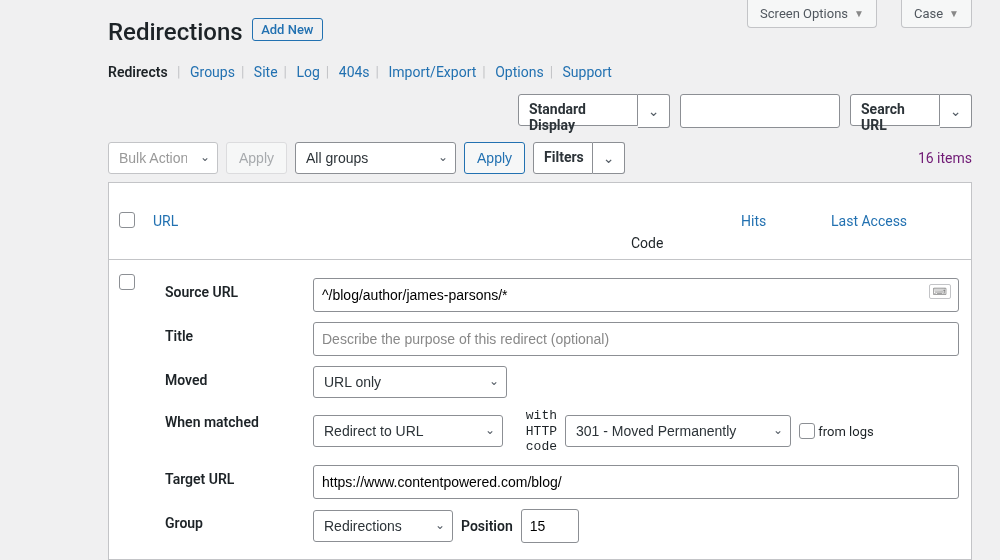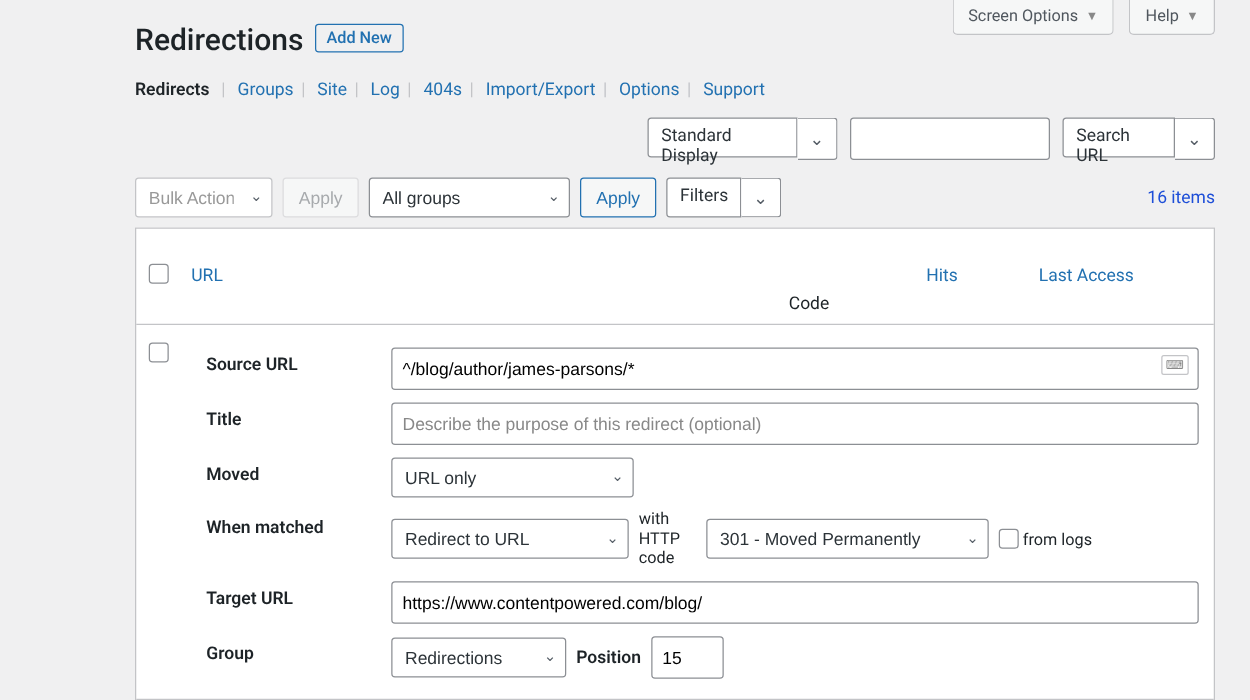--- a/index.html
+++ b/index.html
@@ -1,39 +1,39 @@
 <!DOCTYPE html>
 <html><head>
 <meta charset="utf-8">
 <style>
   * { box-sizing: border-box; margin: 0; padding: 0; }
   body { font-family: -apple-system, BlinkMacSystemFont, "Segoe UI", Roboto, sans-serif; background:#f0f0f1; color:#1d2327; font-size:14px; }
   .wrap { width:1000px; height:560px; padding:0 28px 0 108px; position:relative; }
-  .top-tabs { position:absolute; top:0; right:28px; display:flex; gap:12px; }
+  .top-tabs { position:absolute; top:0; right:28px; display:flex; gap:24px; }
   .tab-btn { background:#f6f7f7; border:1px solid #c3c4c7; border-top:none; border-radius:0 0 4px 4px; padding:6px 12px; font-size:13px; color:#50575e; display:flex; align-items:center; gap:6px; cursor:pointer; }
   .caret-down { font-size:10px; color:#888; }
   h1 { font-size:24px; font-weight:500; color:#1d2327; padding-top:18px; display:inline-block; }
   .add-new { display:inline-block; border:1px solid #2271b1; color:#2271b1; font-size:13px; font-weight:500; padding:3px 8px; border-radius:3px; margin-left:6px; vertical-align:6px; cursor:pointer; }
   .nav-tabs { margin-top:18px; font-size:14px; }
   .nav-tabs a { color:#2271b1; text-decoration:none; }
   .nav-tabs .sep { color:#c3c4c7; margin:0 6px; }
   .nav-tabs .current { color:#1d2327; font-weight:600; }
   .row2 { display:flex; justify-content:flex-end; gap:10px; margin-top:14px; }
   .select-wrap { position:relative; display:flex; }
   select, .select-like { appearance:none; -webkit-appearance:none; background:#fff; border:1px solid #8c8f94; border-radius:3px; padding:6px 30px 6px 10px; font-size:14px; color:#2c3338; height:32px; }
   .chev { position:absolute; right:8px; top:8px; font-size:12px; color:#555d66; pointer-events:none; }
   .split .chev-box { border-left:1px solid #8c8f94; width:32px; display:flex; align-items:center; justify-content:center; background:#fff; border:1px solid #8c8f94; border-left:none; border-radius:0 3px 3px 0; color:#555d66; cursor:pointer;}
-  .split select, .split .select-like { border-radius:3px 0 0 3px; padding-right:14px; width:120px;}
+  .split select, .split .select-like { border-radius:3px 0 0 3px; padding-right:14px; width:120px;font-weight:bold;}
   input.txt { border:1px solid #8c8f94; border-radius:3px; padding:16px 8px; height:32px; font-size:14px; background:#fff; }
   .row3 { display:flex; gap:8px; margin-top:14px; align-items:center; }
   .btn { border:1px solid #2271b1; background:#f6f7f7; color:#2271b1; border-radius:3px; padding:6px 12px; font-size:14px; cursor:pointer; height:32px;}
   .btn.disabled { color:#a7aaad; border-color:#dcdcde; background:#f6f7f7; cursor:default;}
   .dim-select { color:#999; border-color:#c3c4c7;}
   .spacer { flex:1; }
-  .count { color:#1d4ed8; }
+  .count { color:#701a75; }
   .table { border:1px solid #c3c4c7; margin-top:8px; background:#fff; }
   .thead, .trow { display:flex; align-items:center; padding:8px 10px; }
   .thead { border-bottom:1px solid #c3c4c7; }
   .col-cb { width:34px; }
   .col-url { flex:1; }
   .col-code { width:110px;margin-top:44px; }
   .col-hits { width:90px; }
   .col-last { width:130px; }
   .thead a { color:#2271b1; text-decoration:none; }
   .thead .plain { color:#1d2327; font-weight:400; }
@@ -46,21 +46,21 @@
   .edit-row .field { flex:1; display:flex; gap:8px; align-items:center; flex-wrap:wrap;}
   .full { width:100%; }
   .src-wrap{ flex:1; position:relative;}
   .src-wrap .kbd { position:absolute; right:8px; top:6px; border:1px solid #c3c4c7; border-radius:2px; font-size:10px; padding:1px 3px; color:#888;}
   .regex-badge-wrap { display:flex;}
   .regex-badge { background:#f0a400; color:#1d2327; border:1px solid #8c8f94; border-right:none; padding:4px 8px; border-radius:3px 0 0 3px; font-size:11px; font-weight:700; letter-spacing:.5px; text-transform:uppercase; height:32px; display:flex; align-items:center; gap:4px; cursor:pointer;}
   .regex-badge .x { font-weight:900;}
   .drop-btn { border:1px solid #8c8f94; width:34px; height:32px; border-radius:0 3px 3px 0; background:#f6f7f7; display:flex; align-items:center; justify-content:center; color:#555; cursor:pointer;}
   .popover { position:absolute; right:0; top:42px; background:#fff; border:1px solid #c3c4c7; box-shadow:0 4px 12px rgba(0,0,0,.12); padding:10px 14px; width:120px; border-radius:3px; z-index:5;}
   .popover .opt { display:flex; align-items:center; gap:8px; margin:6px 0; font-size:14px;}
-  .withcode { font-size:13px; line-height:1.2; width:46px; text-align:left;}
+  .withcode { font-size:13px; line-height:1.2; width:46px; text-align:right;font-family:Liberation Mono, monospace;}
   .fromlogs { width:80px; color:#1d2327; font-size:13px;}
   .sel-match{ width:194px;}
   .sel-red{ width:190px;}
   .sel-http{ width:226px;}
   .sel-gr{ width:140px;}
   .pos-inp{ width:58px;}
   .save { background:#2271b1; color:#fff; border:1px solid #2271b1; border-radius:3px; padding:6px 14px; font-size:14px; cursor:pointer;}
   .gear { font-size:16px; color:#1d2327; margin-left:4px; cursor:pointer;}
   .trow .col-url a { color:#2271b1; text-decoration:none;}
   .ph::placeholder{ color:#888;}
@@ -69,21 +69,21 @@
 <body>
 
 <div class="wrap">
 
   <div class="top-tabs">
     <div class="tab-btn">
       <span>Screen Options</span>
       <span class="caret-down">▼</span>
     </div>
     <div class="tab-btn">
-      <span>Help</span>
+      <span>Case</span>
       <span class="caret-down">▼</span>
     </div>
   </div>
 
   <h1>Redirections</h1>
   <span class="add-new">Add New</span>
 
   <div class="nav-tabs">
     <span class="current">Redirects</span>
     <span class="sep">|</span>

